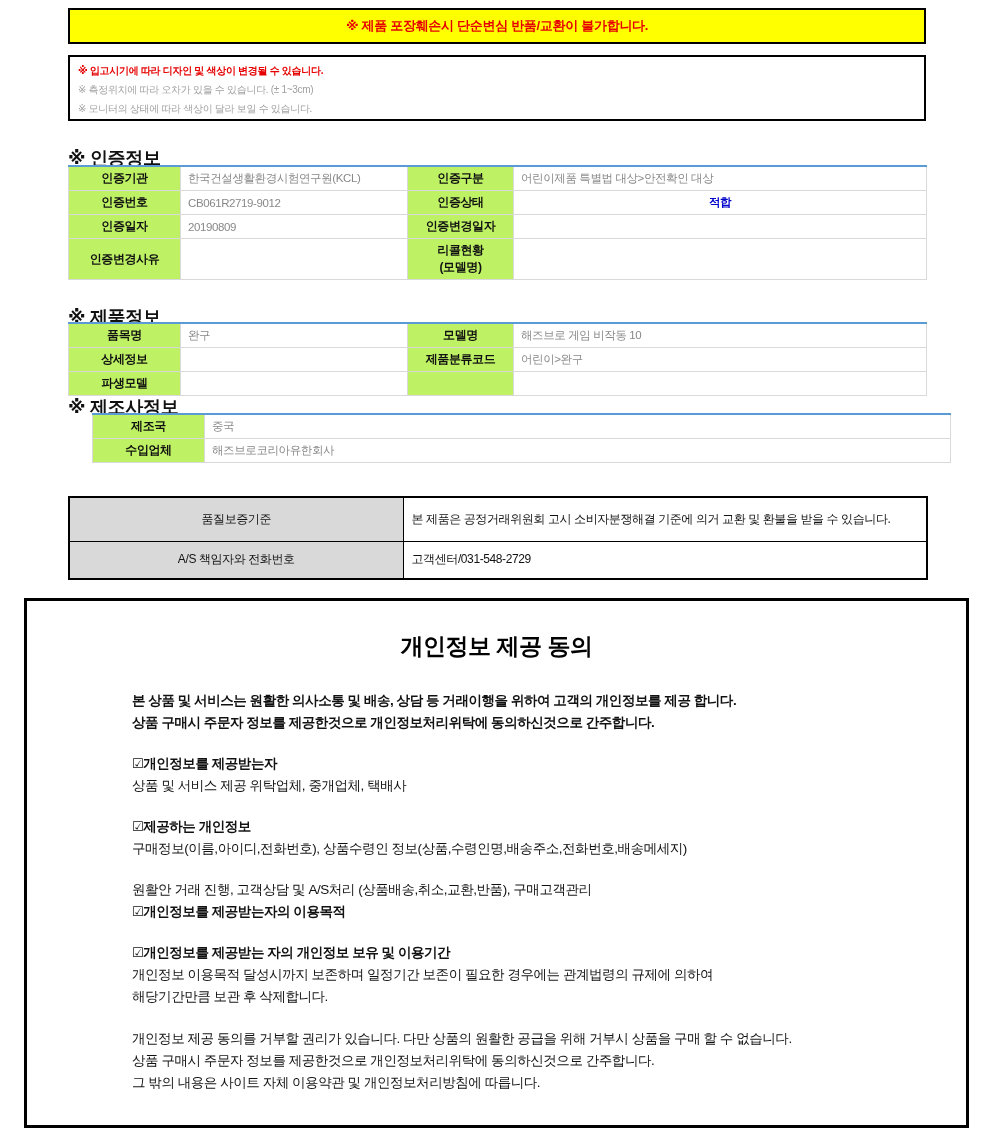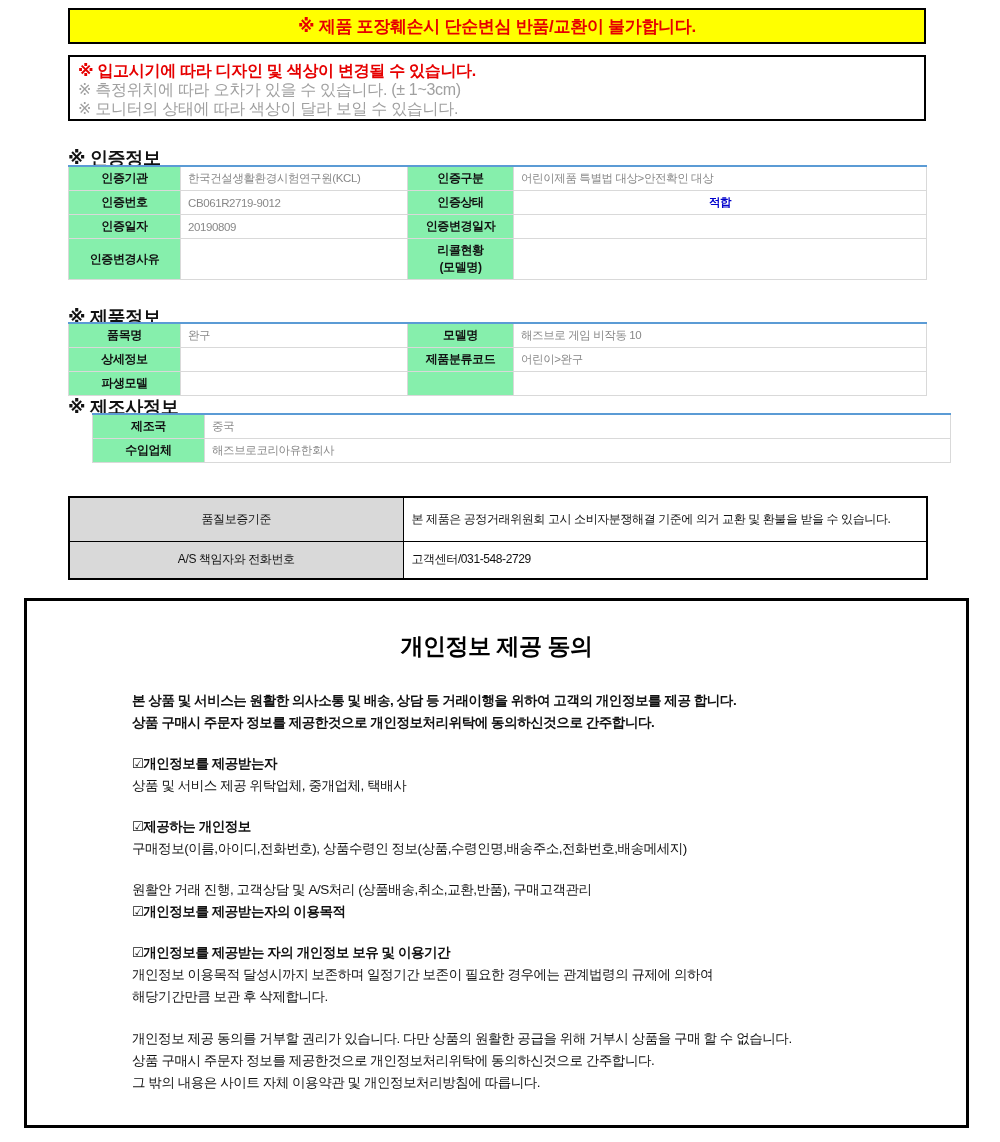--- a/index.html
+++ b/index.html
@@ -26,39 +26,39 @@
     height: 36px;
     background: #ffff00;
     border: 2px solid #000000;
     box-sizing: border-box;
     display: flex;
     align-items: center;
     justify-content: center;
   }
   .yellow-banner-text {
     color: #e60000;
-    font-size: 17px;
+    font-size: 13px;
     font-weight: bold;
     letter-spacing: -0.3px;
     white-space: nowrap;
   }
 
   
   .notice-box {
     position: absolute;
     left: 68px;
     top: 55px;
     width: 858px;
     height: 66px;
     border: 2px solid #000000;
     box-sizing: border-box;
     padding: 4px 8px 0 8px;
   }
   .notice-line {
-    font-size: 16px;
+    font-size: 10px;
     line-height: 19px;
     letter-spacing: -0.3px;
     white-space: nowrap;
   }
   .notice-line.primary {
     color: #e60000;
     font-weight: bold;
   }
   .notice-line.muted {
     color: #a0a0a0;
@@ -83,21 +83,21 @@
     font-size: 11.5px;
   }
   .info-table td {
     border: 1px solid #d9d9d9;
     padding: 3px 7px;
     vertical-align: middle;
     letter-spacing: -0.4px;
     word-break: break-all;
   }
   .info-table td.lbl {
-    background: #86efac;
+    background: #bef264;
     font-weight: bold;
     color: #111111;
     text-align: center;
     font-size: 12px;
   }
   .info-table td.val {
     background: #ffffff;
     color: #888888;
   }
   .info-table td.val-center-blue {

